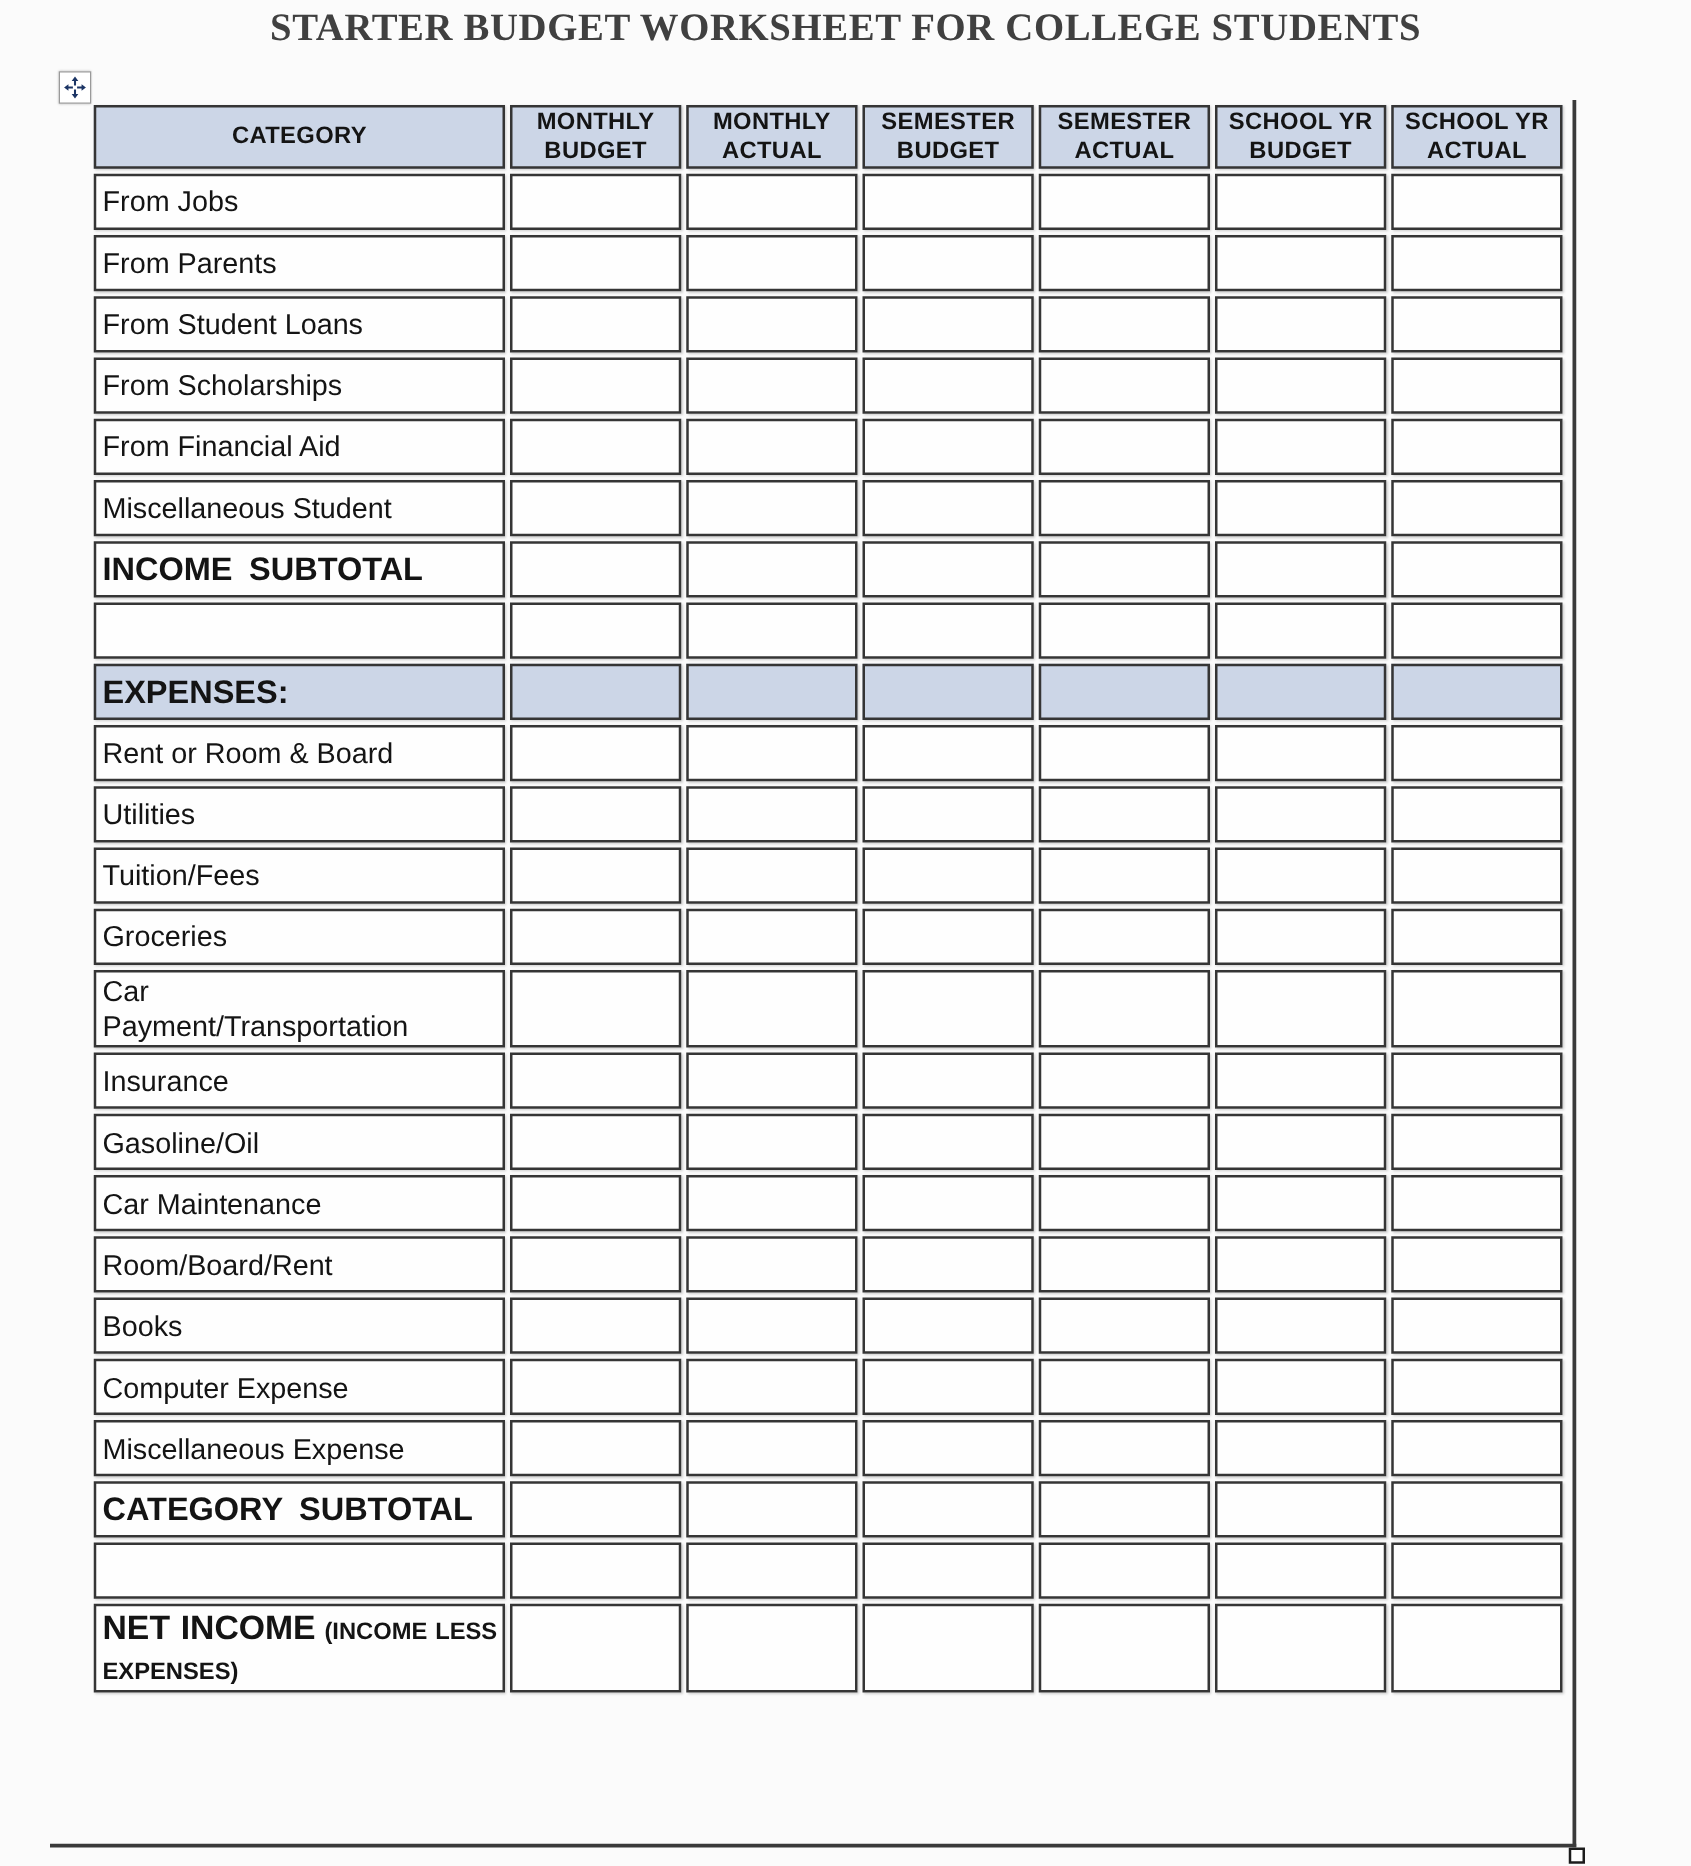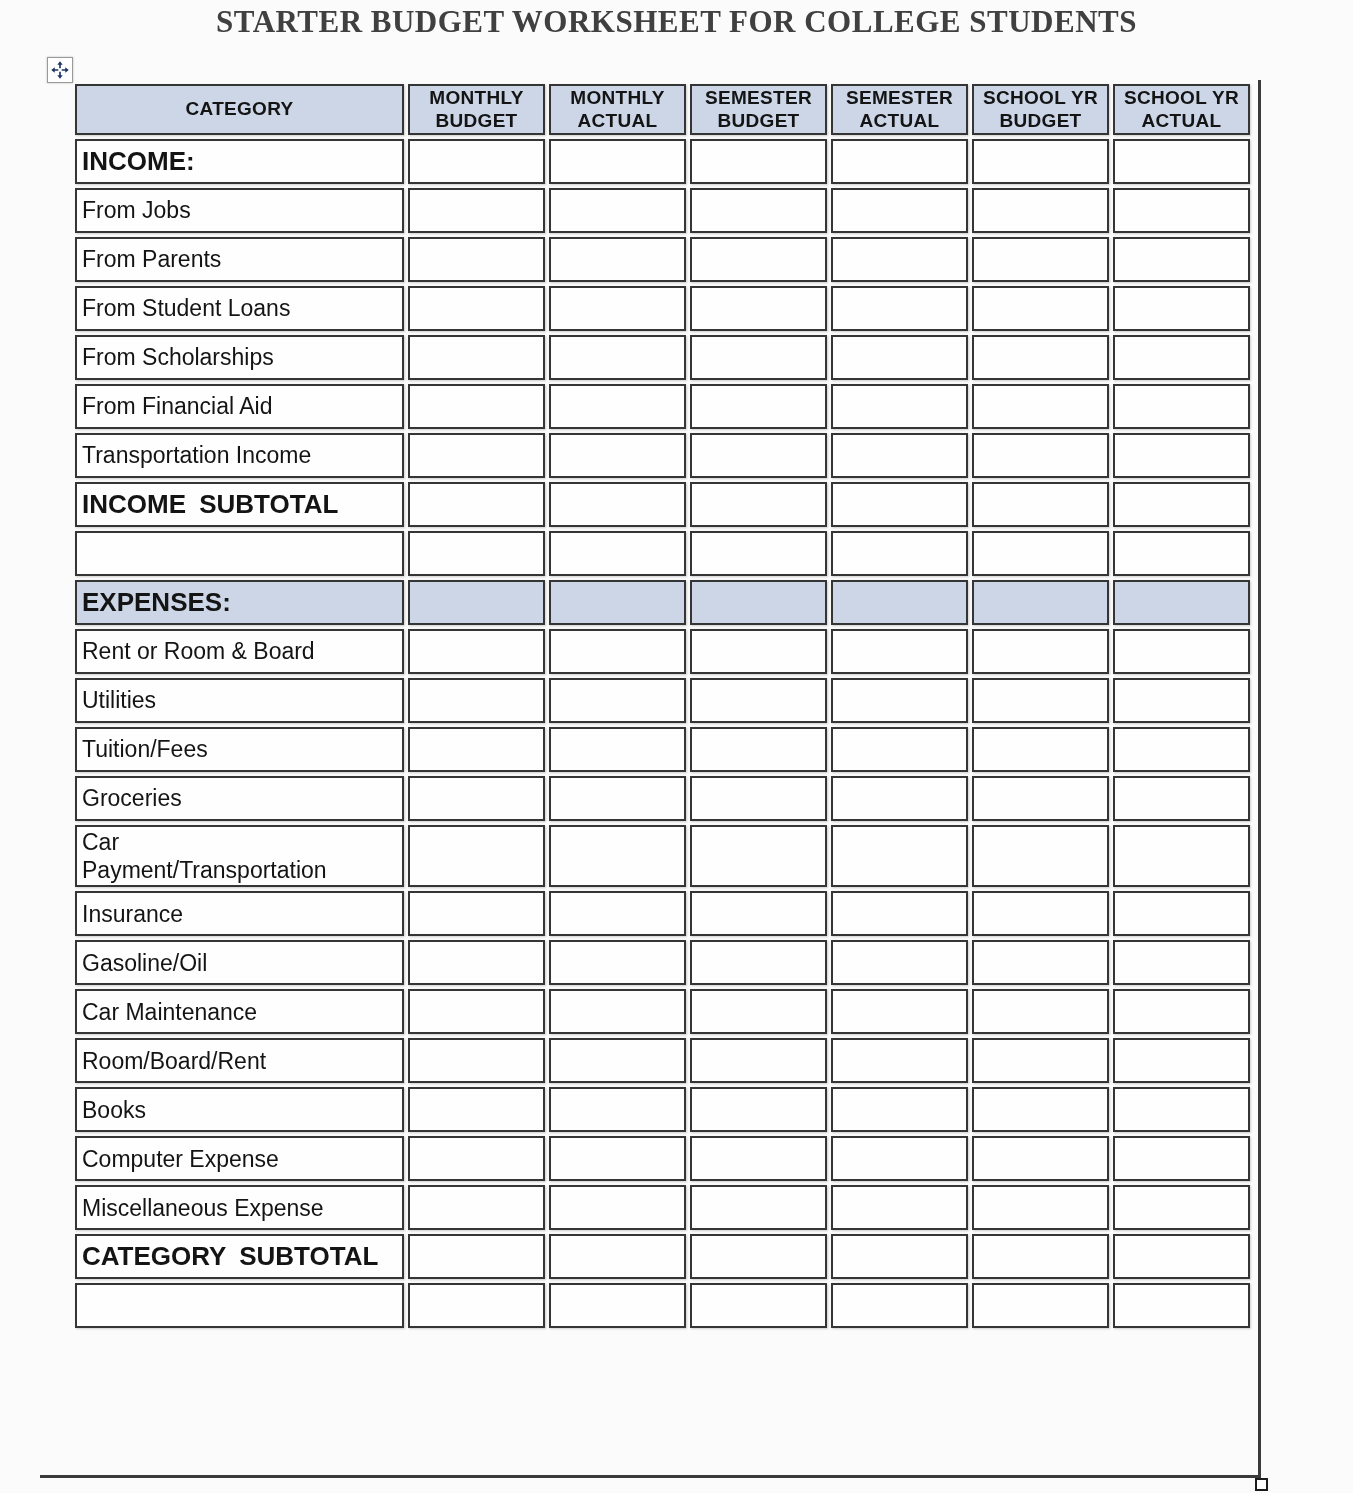--- a/index.html
+++ b/index.html
@@ -144,29 +144,20 @@
             <span class="hline">SCHOOL YR</span>
               <span class="hline">BUDGET</span>
           </th>
           <th>
             <span class="hline">SCHOOL YR</span>
               <span class="hline">ACTUAL</span>
           </th>
         </tr>
       </thead>
       <tbody id="tbody">
-          <tr class="section">
-    <td class="label-cell"><span class="lbl">INCOME:</span></td>
-    <td class="val"></td>
-    <td class="val"></td>
-    <td class="val"></td>
-    <td class="val"></td>
-    <td class="val"></td>
-    <td class="val"></td>
-  </tr>
           <tr class="item">
     <td class="label-cell"><span class="lbl">From Jobs</span></td>
     <td class="val"></td>
     <td class="val"></td>
     <td class="val"></td>
     <td class="val"></td>
     <td class="val"></td>
     <td class="val"></td>
   </tr>
           <tr class="item">
@@ -199,21 +190,21 @@
           <tr class="item">
     <td class="label-cell"><span class="lbl">From Financial Aid</span></td>
     <td class="val"></td>
     <td class="val"></td>
     <td class="val"></td>
     <td class="val"></td>
     <td class="val"></td>
     <td class="val"></td>
   </tr>
           <tr class="item">
-    <td class="label-cell"><span class="lbl">Transportation Income</span></td>
+    <td class="label-cell"><span class="lbl">Miscellaneous Student</span></td>
     <td class="val"></td>
     <td class="val"></td>
     <td class="val"></td>
     <td class="val"></td>
     <td class="val"></td>
     <td class="val"></td>
   </tr>
           <tr class="section">
     <td class="label-cell"><span class="lbl">INCOME SUBTOTAL</span></td>
     <td class="val"></td>
@@ -354,20 +345,29 @@
     <td class="label-cell"><span class="lbl">CATEGORY SUBTOTAL</span></td>
     <td class="val"></td>
     <td class="val"></td>
     <td class="val"></td>
     <td class="val"></td>
     <td class="val"></td>
     <td class="val"></td>
   </tr>
           <tr class="blank">
     <td class="label-cell"><span class="lbl"></span></td>
+    <td class="val"></td>
+    <td class="val"></td>
+    <td class="val"></td>
+    <td class="val"></td>
+    <td class="val"></td>
+    <td class="val"></td>
+  </tr>
+          <tr class="section net">
+    <td class="label-cell"><span class="lbl">NET INCOME</span><span class="sub">(INCOME LESS EXPENSES)</span></td>
     <td class="val"></td>
     <td class="val"></td>
     <td class="val"></td>
     <td class="val"></td>
     <td class="val"></td>
     <td class="val"></td>
   </tr>
         </tbody>
     </table>
   </div>

